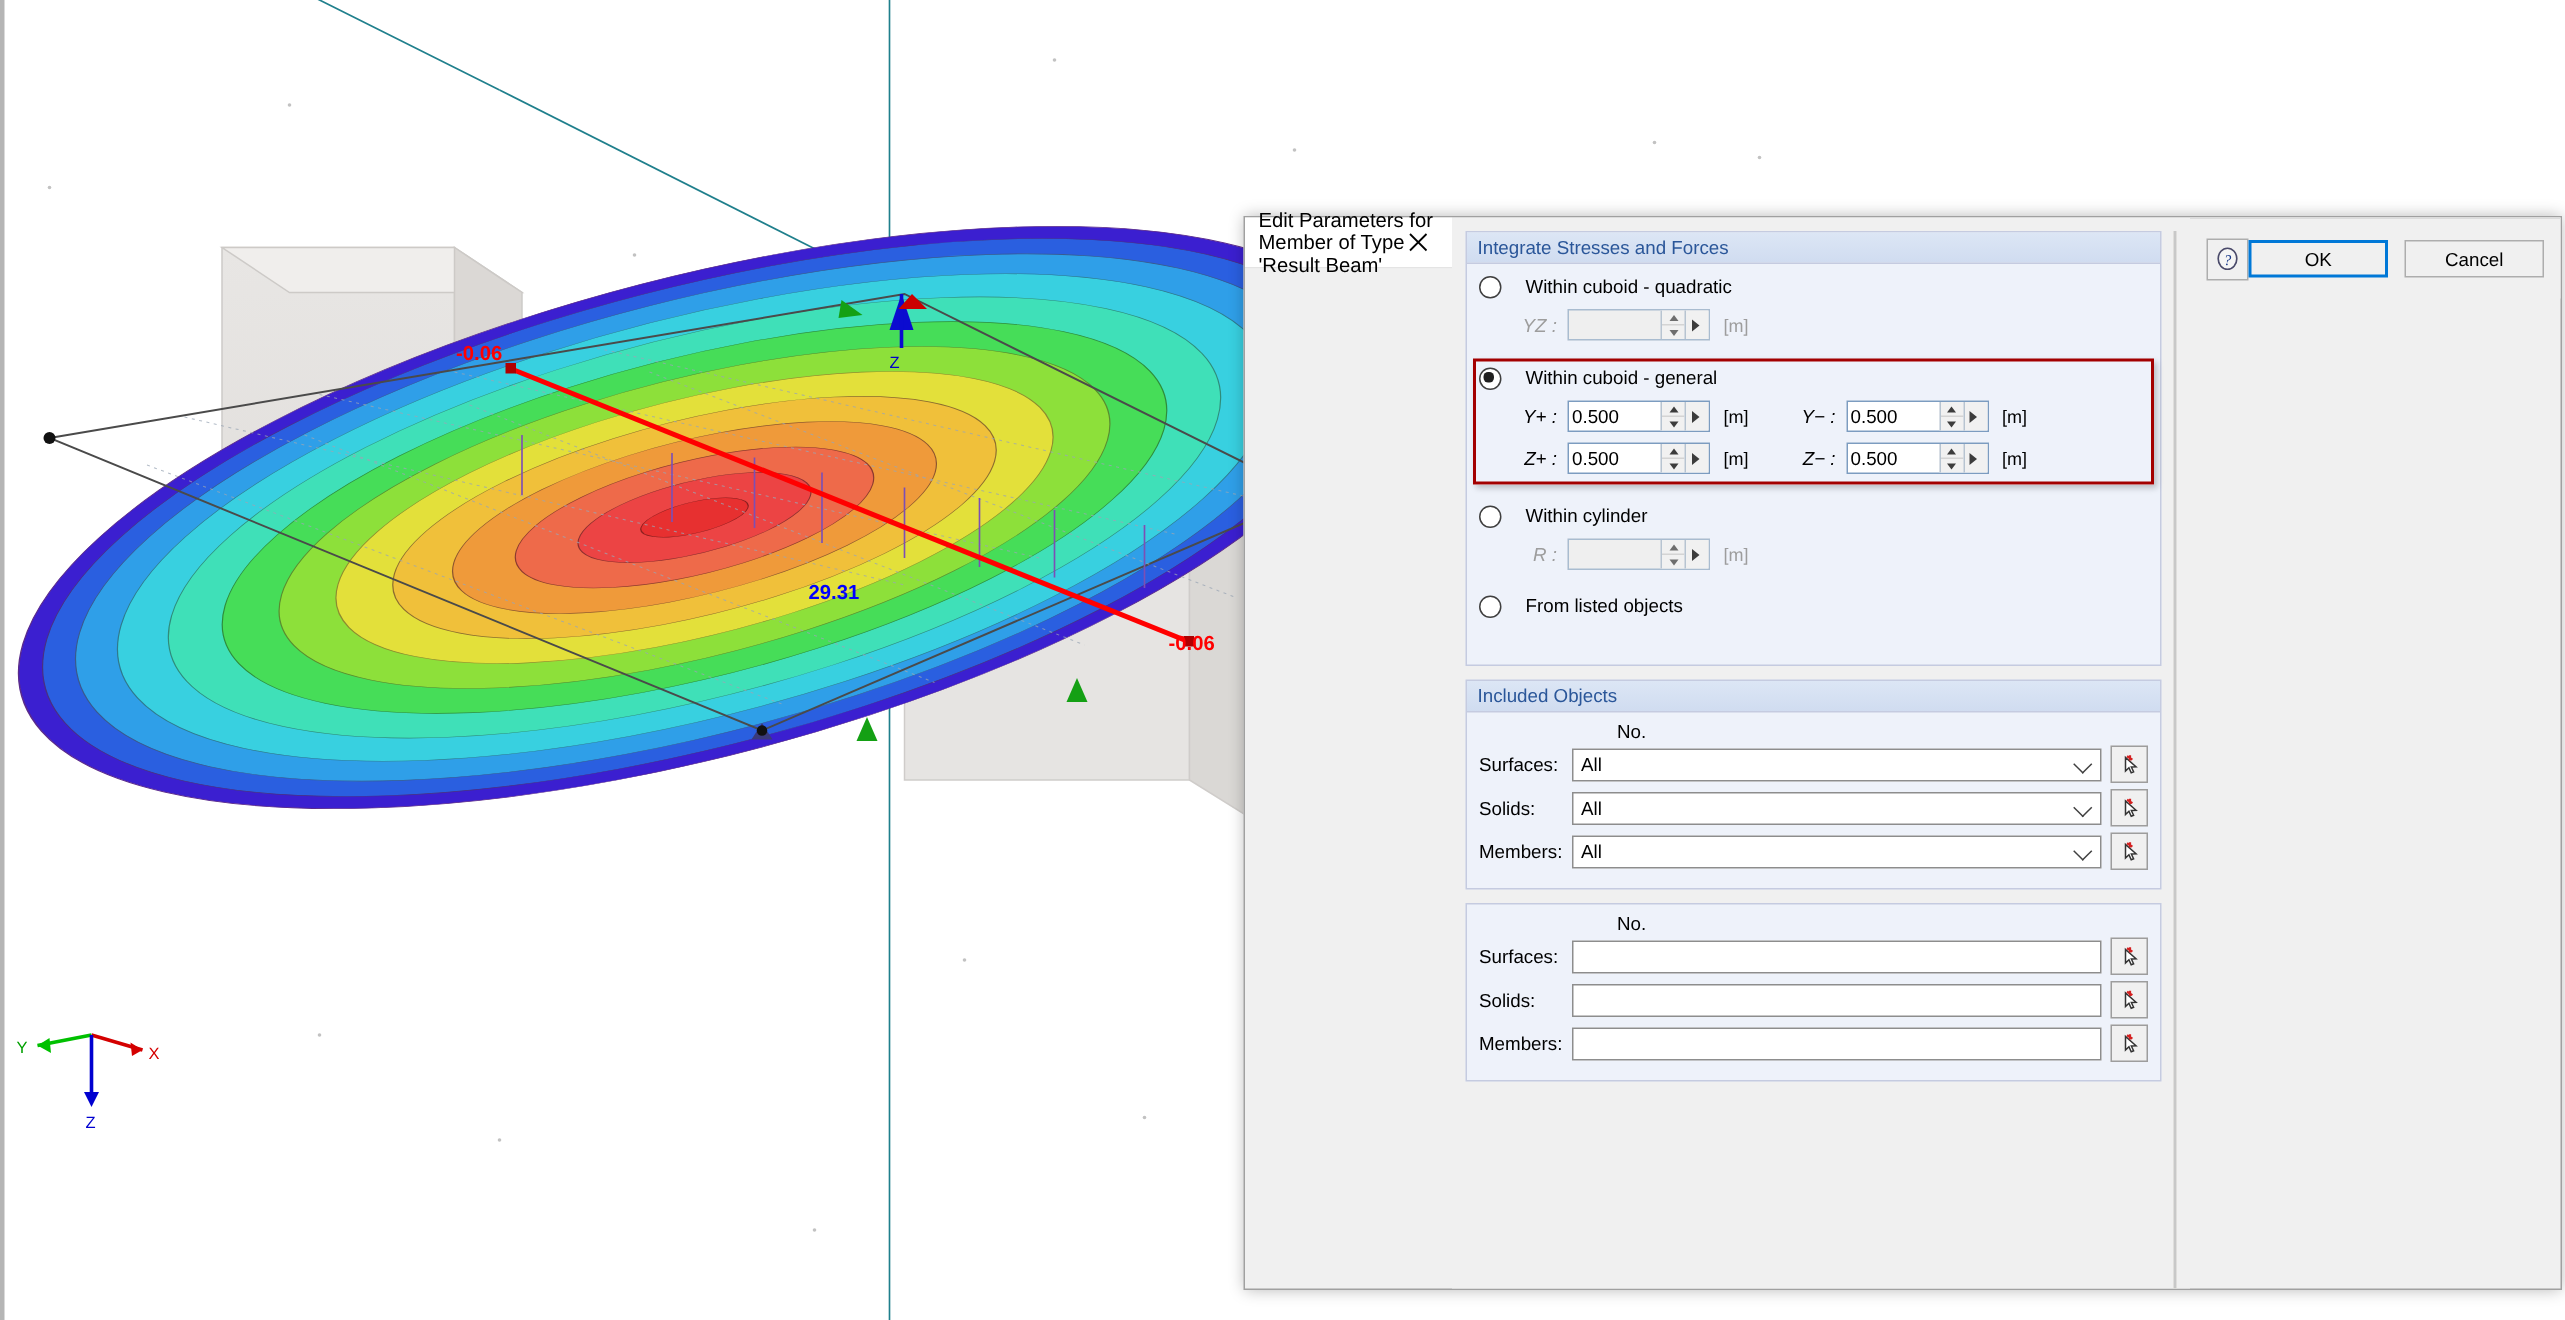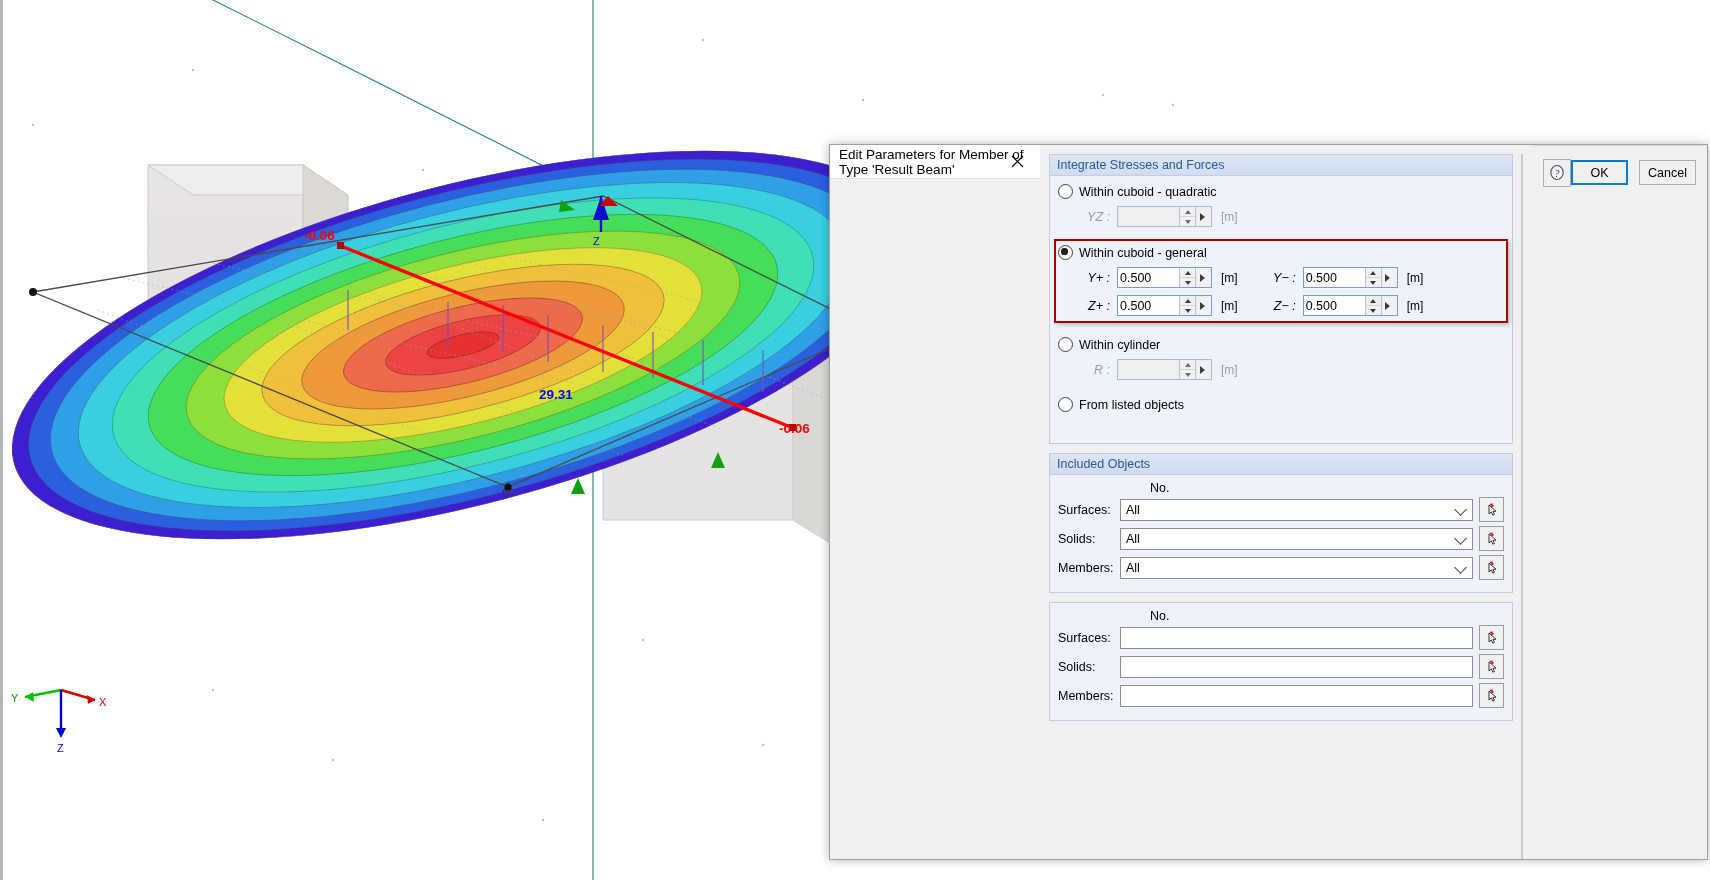--- a/index.html
+++ b/index.html
@@ -65,21 +65,21 @@
   }
   .group > .gtitle{
     background:linear-gradient(to bottom,#dce6f5,#d0dcf0);
     color:#2a5699;
     font-size:12.5px;
     padding:3px 0 3px 7px;
     border-bottom:1px solid #c5cbe0;
   }
   .group > .gbody{padding:6px 8px 8px 8px;}
   
-  .radio-row{display:flex;align-items:center;gap:6px;margin:2px 0 0 0;}
+  .radio-row{display:flex;gap:16px;margin:2px 0 0 0;}
   .radio{
     width:13px;height:13px;border-radius:50%;
     border:1.4px solid #3f3f3f;background:#fff;
     display:inline-block;position:relative;flex:0 0 auto;cursor:pointer;
   }
   .radio.on::after{
     content:"";position:absolute;left:2.4px;top:2.4px;width:6.2px;height:6.2px;
     border-radius:50%;background:#1f1f1f;
   }
   .radio-label{font-size:12.5px;color:#000;}
@@ -144,21 +144,21 @@
   #dlg-footer{
     height:53px;min-height:53px;border-top:1px solid #dcdcdc;
     display:flex;align-items:center;padding:0 11px;background:#f0f0f0;
   }
   #help-btn{
     width:26px;height:26px;border:1px solid #adadad;background:#f0f0f0;
     display:flex;align-items:center;justify-content:center;cursor:pointer;
   }
   #footer-spacer{flex:1;}
   .dlgbtn{
-    width:57px;height:25px;font-size:12.5px;
+    width:93px;height:25px;font-size:12.5px;
     border:1px solid #adadad;background:#f0f0f0;color:#000;cursor:pointer;
     font-family:"Liberation Sans",sans-serif;
   }
   .dlgbtn.primary{border:2px solid #0078d7;margin-right:11px;}
 </style>
 </head>
 <body>
 
 <div id="viewport">
 

